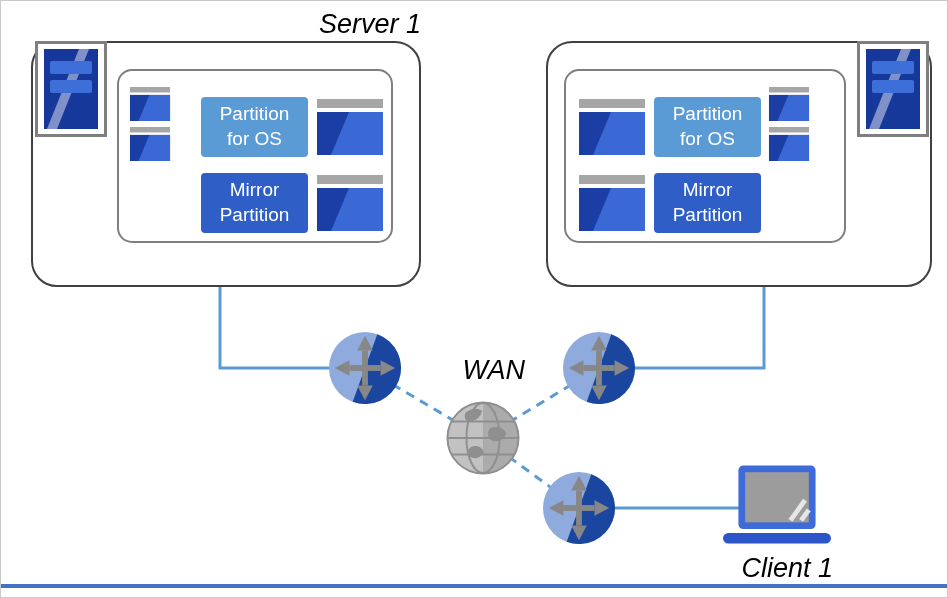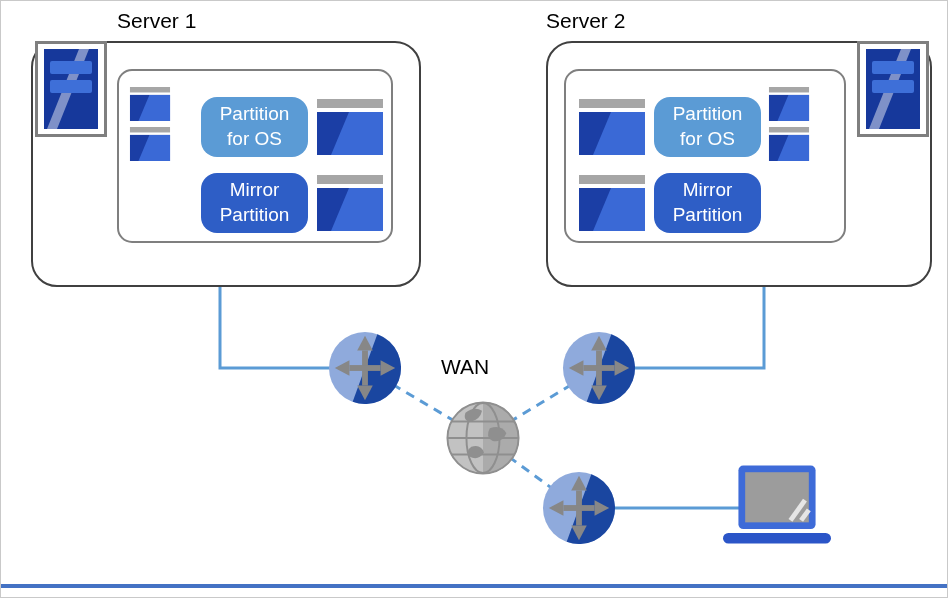--- a/index.html
+++ b/index.html
@@ -6,31 +6,32 @@
   html,body { background:#ffffff; font-family:"Liberation Sans", sans-serif; }
   .canvas {
     position:relative; width:948px; height:598px;
     background:#ffffff; border:1px solid #c9c9c9; overflow:hidden;
   }
   .abs { position:absolute; }
   .wires { position:absolute; left:0; top:0; }
   .wire { stroke:#5B9BD5; stroke-width:3; fill:none; }
   .dashed { stroke-dasharray:9 7; }
   .label {
-    position:absolute; font-size:21px; color:#000; text-align:left;
+    position:absolute; font-size:27px; color:#000; text-align:right;
     white-space:nowrap;
+    font-style:italic;
   }
   .server-box {
     position:absolute; border:2px solid #404040; border-radius:26px; background:#ffffff;
   }
   .inner-box {
     position:absolute; border:2px solid #7f7f7f; border-radius:15px; background:#ffffff;
   }
   .part-box {
-    position:absolute; border-radius:16px; color:#ffffff; font-size:19px;
+    position:absolute; border-radius:4px; color:#ffffff; font-size:19px;
     display:flex; align-items:center; justify-content:center; text-align:center;
     line-height:1.3; padding:20px;
   }
   .os { background:#5B9BD5; }
   .mirror { background:#2E5EC6; }
   .rule { position:absolute; left:0; top:583px; width:100%; height:4px; background:#4472C4; }
 </style>
 </head>
 <body>
 
@@ -91,21 +92,20 @@
   <svg class="wires" width="948" height="598">
     <polyline class="wire" points="219,286 219,367 364,367"></polyline>
     <polyline class="wire" points="763,286 763,367 598,367"></polyline>
     <line class="wire dashed" x1="364" y1="367" x2="482" y2="437"></line>
     <line class="wire dashed" x1="598" y1="367" x2="482" y2="437"></line>
     <line class="wire dashed" x1="482" y1="437" x2="578" y2="507"></line>
     <line class="wire" x1="578" y1="507" x2="776" y2="507"></line>
   </svg>
 
   <div class="label" style="left:116px; top:8px; width:304px;">Server 1</div>
-  <div class="label" style="left:545px; top:8px; width:300px;">Server 2</div>
 
   <div class="server-box" style="left:30px; top:40px; width:390px; height:246px;"></div>
   <svg class="abs" style="left:34px; top:40px;" width="72" height="96">
       <use href="#sym-tower"></use>
     </svg>
   <div class="inner-box" style="left:116px; top:68px; width:276px; height:174px;"></div>
   <svg class="abs" style="left:127px; top:86px;" width="44" height="74">
     <use href="#sym-disk" x="0" y="0" width="44" height="34"></use>
     <use href="#sym-disk" x="0" y="40" width="44" height="34"></use>
   </svg>
@@ -148,15 +148,16 @@
       <use href="#sym-globe"></use>
     </svg>
 
   <svg class="abs" style="left:541px; top:470px;" width="74" height="74">
       <use href="#sym-router"></use>
     </svg>
 
   <svg class="abs" style="left:722px; top:464px;" width="108" height="80">
       <use href="#sym-laptop"></use>
     </svg>
+  <div class="label" style="left:720px; top:552px; width:112px;">Client 1</div>
 
   <div class="rule"></div>
 </div>
 
 </body></html>

